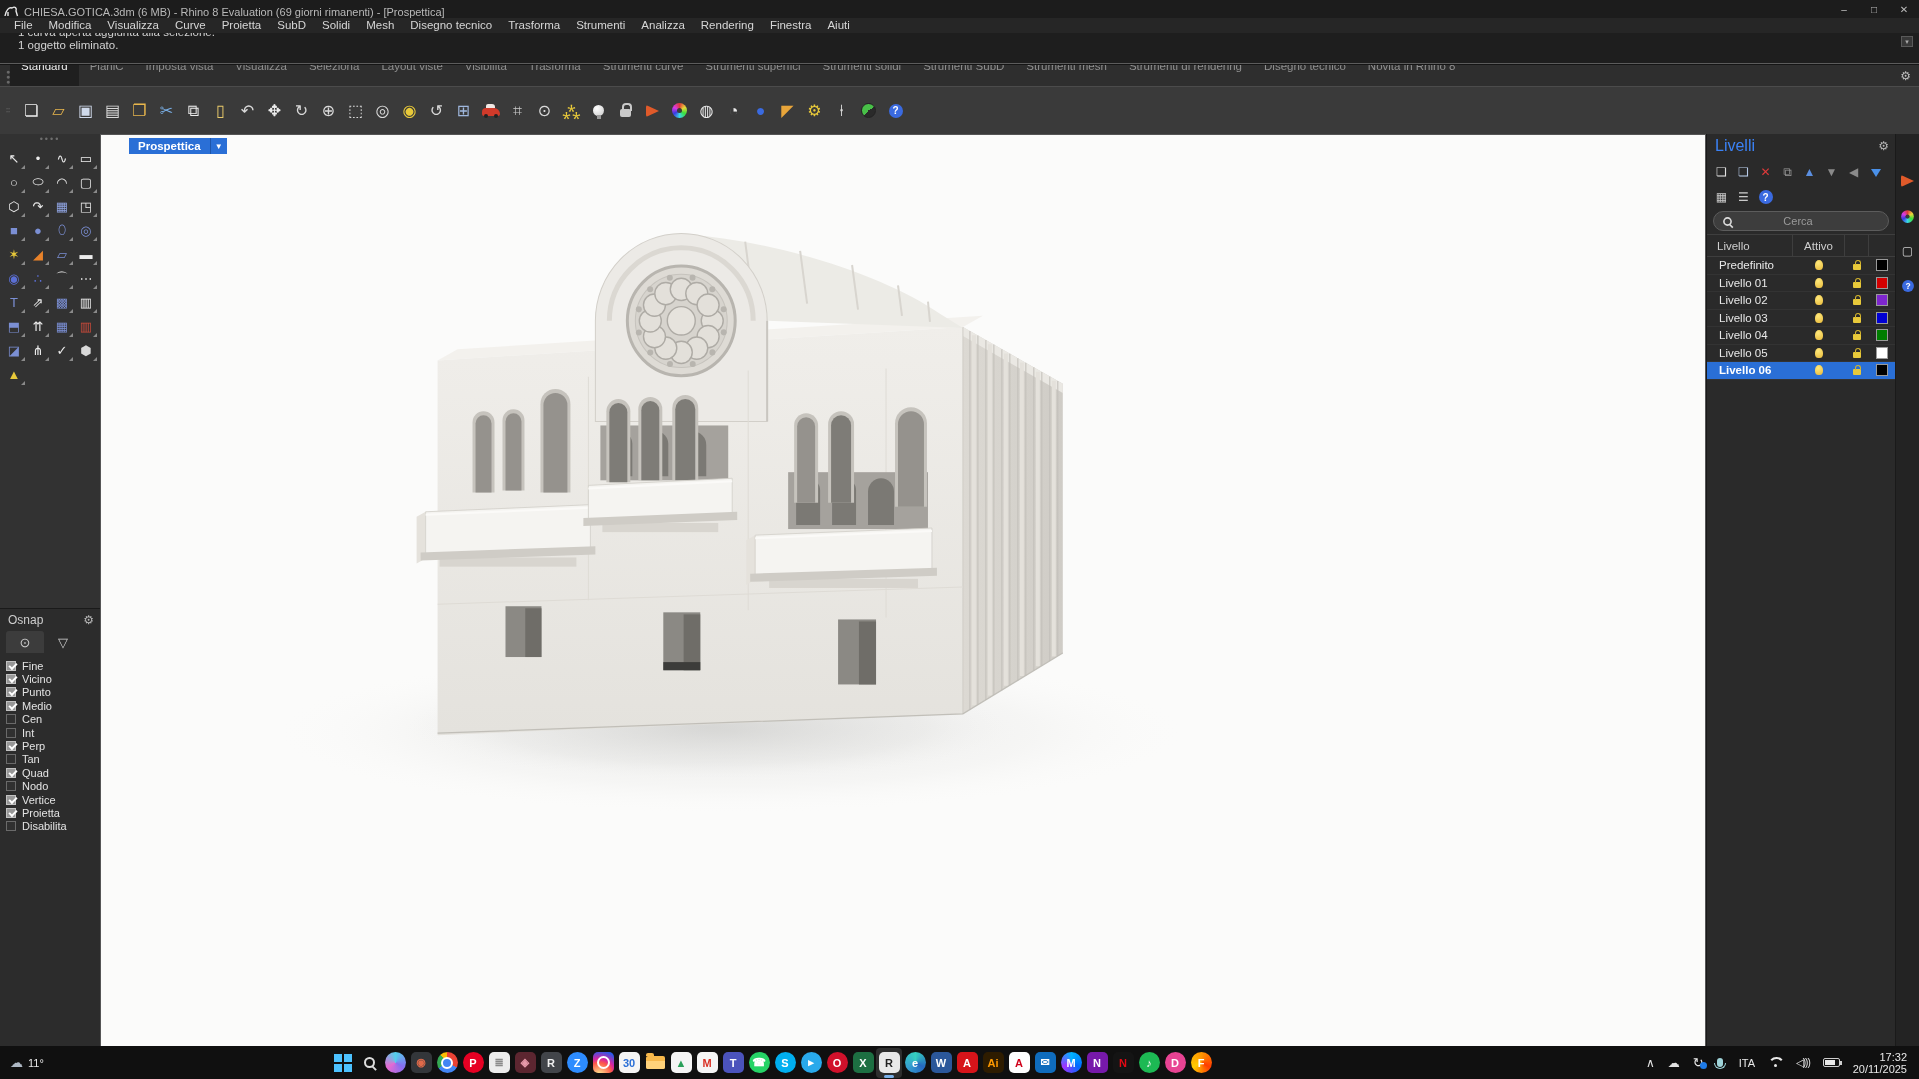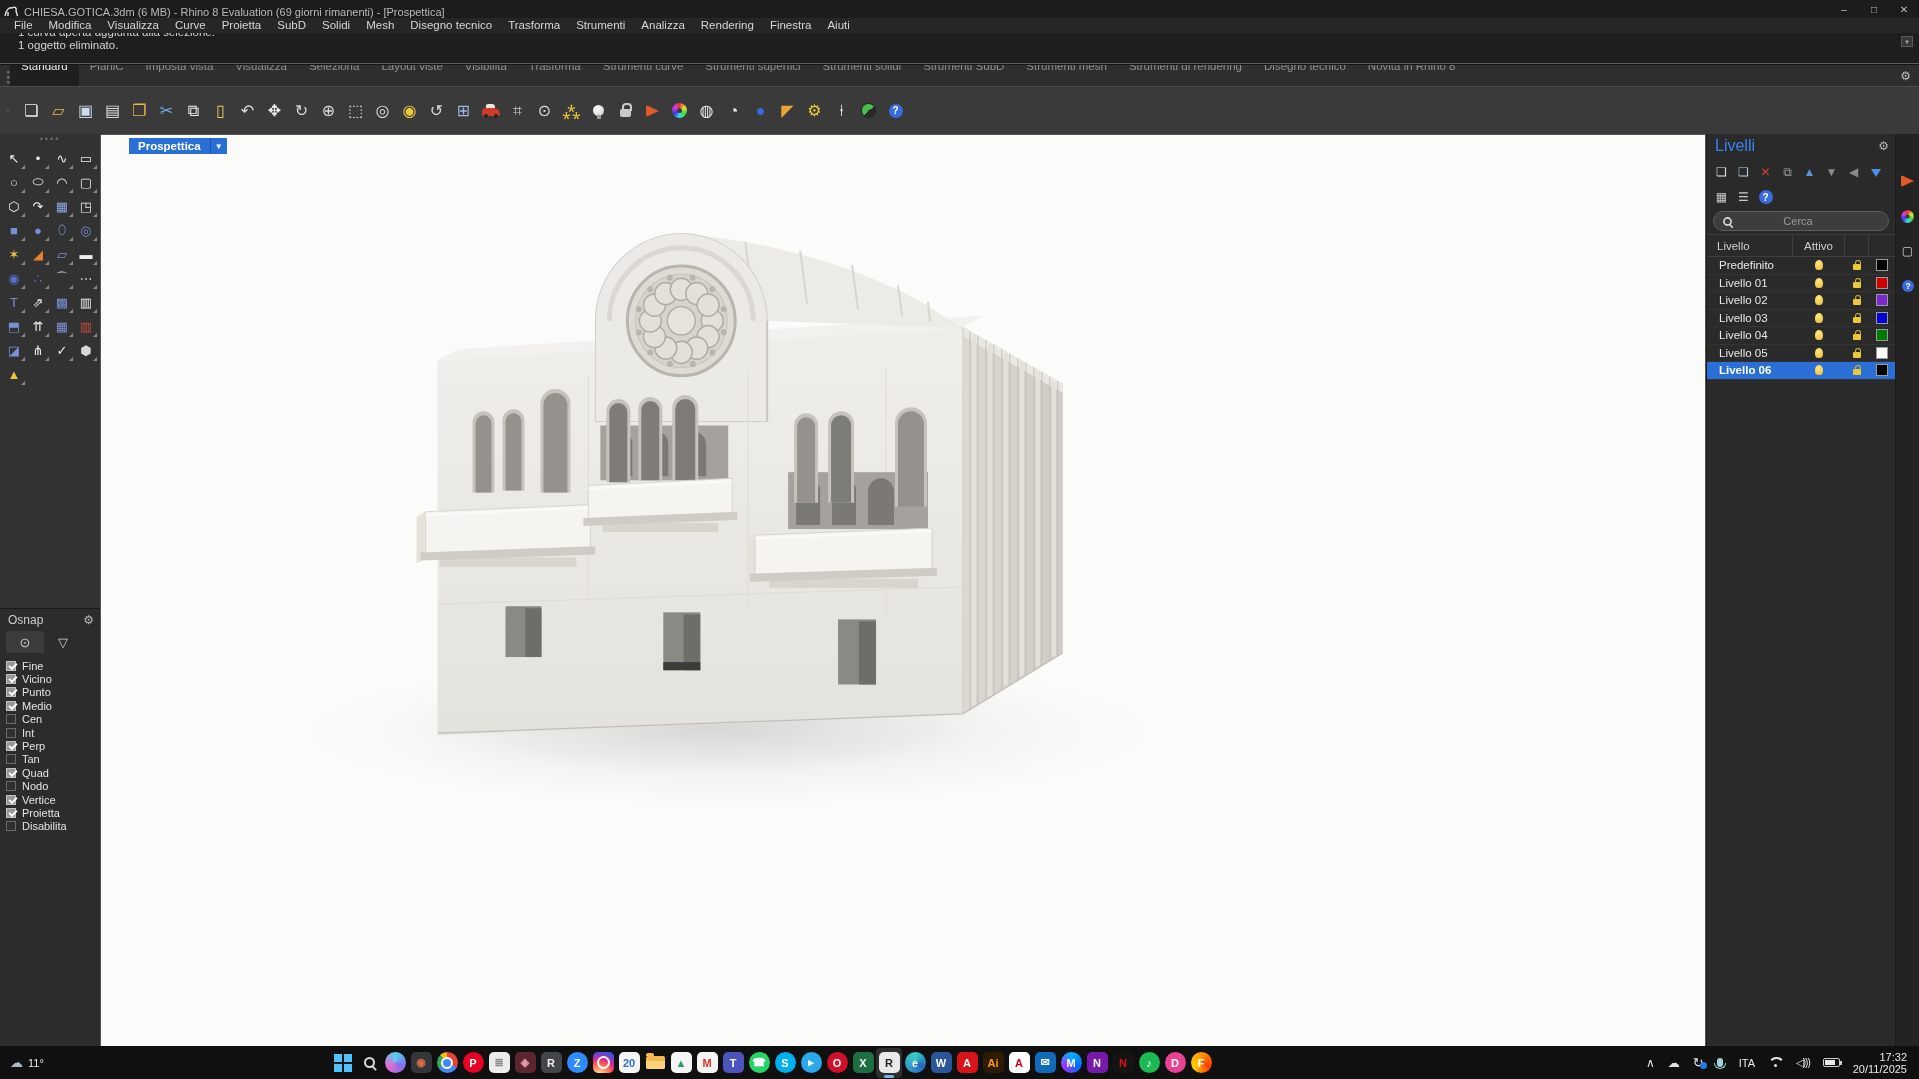--- a/index.html
+++ b/index.html
@@ -738,21 +738,21 @@
         <div class="app-cell">
           <div class="app" style="background: rgb(66, 69, 74); color: rgb(240, 240, 240);">R</div>
         </div>
         <div class="app-cell">
           <div class="app circle" style="background: rgb(45, 140, 255); color: rgb(255, 255, 255);">Z</div>
         </div>
         <div class="app-cell">
           <div class="app sp-instagram" style="background: radial-gradient(circle at 30% 110%, rgb(253, 244, 151) 0%, rgb(253, 89, 73) 45%, rgb(214, 36, 159) 60%, rgb(40, 90, 235) 90%);"></div>
         </div>
         <div class="app-cell">
-          <div class="app" style="background: rgb(245, 245, 245); color: rgb(42, 111, 214);">20</div>
+          <div class="app" style="background: rgb(245, 245, 245); color: rgb(42, 111, 214);">30</div>
         </div>
         <div class="app-cell">
           <div class="mi-folder"></div>
         </div>
         <div class="app-cell">
           <div class="app" style="background: rgb(245, 245, 245); color: rgb(42, 160, 90);">▲</div>
         </div>
         <div class="app-cell">
           <div class="app" style="background: rgb(245, 245, 245); color: rgb(217, 48, 37);">M</div>
         </div>

